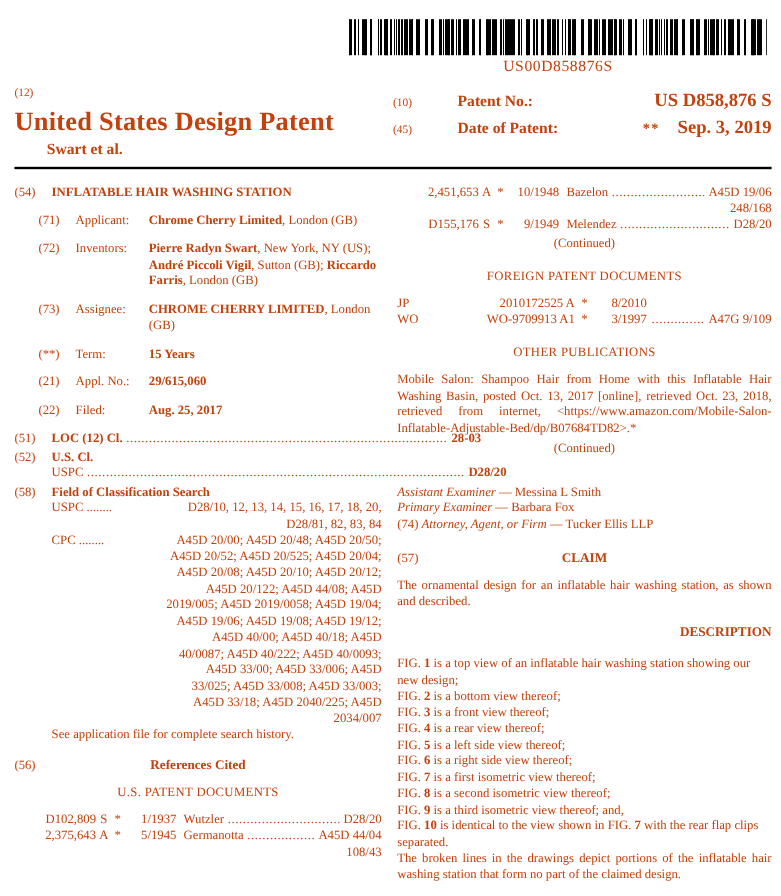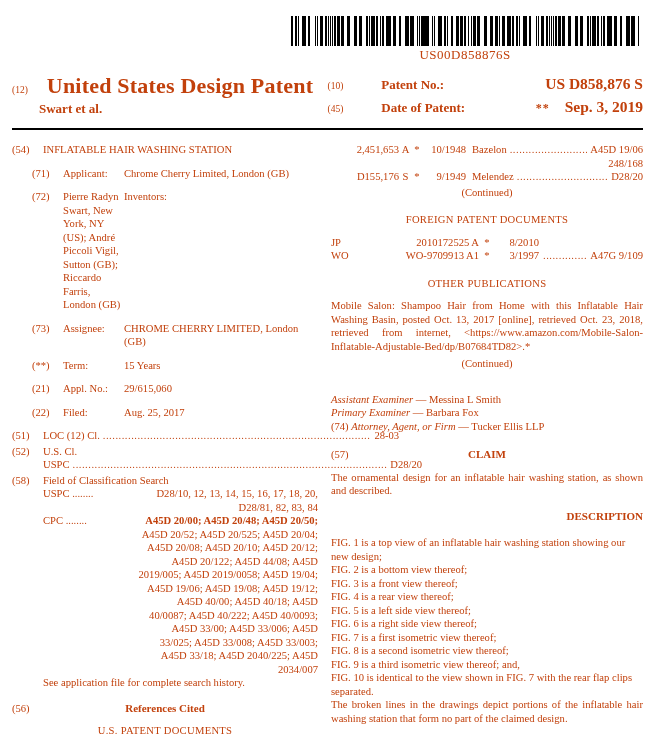--- a/index.html
+++ b/index.html
@@ -16,34 +16,34 @@
       repeating-linear-gradient(90deg,#000 0 2px,transparent 2px 7px,#000 7px 8px,transparent 8px 12px,#000 12px 15px,transparent 15px 17px),
       repeating-linear-gradient(90deg,#000 0 1px,transparent 1px 4px,#000 4px 6px,transparent 6px 11px,#000 11px 12px,transparent 12px 13px);
     background-color:#fff;
   }
   .barcode-text{font-size:13px;letter-spacing:.5px;margin-top:1px;}
   
   .header{display:flex;margin-top:10px;align-items:flex-start;}
   .header-left{width:50%;}
   .header-right{width:50%;padding-top:2px;box-sizing:border-box;}
   .tag{font-size:9.5px;white-space:nowrap;}
-  .title-row{display:flex;align-items:baseline;gap:19px;}
+  .title-row{display:flex;align-items:baseline;gap:5px;flex-direction:column;}
   .doc-title{font-size:22px;font-weight:bold;margin:0;letter-spacing:.2px;white-space:nowrap;}
   .authors{font-size:13px;font-weight:bold;margin-left:27px;margin-top:2px;}
   .hr-row{display:flex;align-items:baseline;gap:5px;margin-bottom:5px;}
   .hr-label{font-size:13px;font-weight:bold;white-space:nowrap;margin-left:33px;}
   .hr-spacer{flex:1;}
   .hr-value{font-size:15.5px;font-weight:bold;white-space:nowrap;}
   .stars{font-size:12px;font-weight:bold;margin-right:10px;letter-spacing:1px;}
   .rule{border-top:2px solid #000;margin-top:7px;margin-right:0;}
   
   .body-cols{display:flex;gap:13px;margin-top:13px;font-size:10.6px;line-height:13.5px;}
   .col-left{width:306px;flex:none;}
   .col-right{flex:1;min-width:0;display:flex;flex-direction:column;}
-  .b{font-weight:normal;}
+  .b{font-weight:bold;}
   .i{font-style:italic;}
   
   .entry{display:grid;grid-template-columns:31px 1fr;margin-bottom:10px;}
   .entry3{display:grid;grid-template-columns:31px 61px 1fr;margin-bottom:10px;margin-left:20px;}
   .entry .num,.entry3 .num{white-space:nowrap;}
   .leader{flex:1;overflow:hidden;white-space:nowrap;margin:0 3px;min-width:12px;}
   .leader::before{content:"....................................................................................................";letter-spacing:.5px;}
   .flexline{display:flex;align-items:baseline;}
   .rightline{text-align:right;}
   .center-head{text-align:right;font-weight:bold;font-size:11px;margin:3px 0 9px 0;}
@@ -121,22 +121,22 @@
       </div>
 
       <div class="entry3">
         <span class="num">(71)</span>
         <span>Applicant:</span>
         <span><span class="b">Chrome Cherry Limited</span><span>, London (GB)</span></span>
       </div>
 
       <div class="entry3">
         <span class="num">(72)</span>
+        <span>Inventors:</span>
         <span><span class="b">Pierre Radyn Swart</span><span>, New York, NY (US); </span><span class="b">André Piccoli Vigil</span><span>, Sutton (GB); </span><span class="b">Riccardo Farris</span><span>, London (GB)</span></span>
-        <span>Inventors:</span>
       </div>
 
       <div class="entry3">
         <span class="num">(73)</span>
         <span>Assignee:</span>
         <span><span class="b">CHROME CHERRY LIMITED</span><span>, London (GB)</span></span>
       </div>
 
       <div class="entry3">
         <span class="num">(**)</span>
@@ -181,21 +181,21 @@
         <span class="num">(58)</span>
         <span>
           <div class="b">Field of Classification Search</div>
           <div class="flexline">
             <span>USPC ........</span>
             <span style="flex:1;text-align:right;white-space:nowrap;">D28/10, 12, 13, 14, 15, 16, 17, 18, 20,</span>
           </div>
           <div class="rightline">D28/81, 82, 83, 84</div>
           <div class="flexline">
             <span>CPC ........</span>
-            <span style="flex:1;text-align:right;white-space:nowrap;font-weight:bold;">A45D 20/00; A45D 20/48; A45D 20/50;</span>
+            <span style="flex:1;text-align:right;white-space:nowrap;">A45D 20/00; A45D 20/48; A45D 20/50;</span>
           </div>
           <div class="rightline">A45D 20/52; A45D 20/525; A45D 20/04;</div>
           <div class="rightline">A45D 20/08; A45D 20/10; A45D 20/12;</div>
           <div class="rightline">A45D 20/122; A45D 44/08; A45D</div>
           <div class="rightline">2019/005; A45D 2019/0058; A45D 19/04;</div>
           <div class="rightline">A45D 19/06; A45D 19/08; A45D 19/12;</div>
           <div class="rightline">A45D 40/00; A45D 40/18; A45D</div>
           <div class="rightline">40/0087; A45D 40/222; A45D 40/0093;</div>
           <div class="rightline">A45D 33/00; A45D 33/006; A45D</div>
           <div class="rightline">33/025; A45D 33/008; A45D 33/003;</div>

